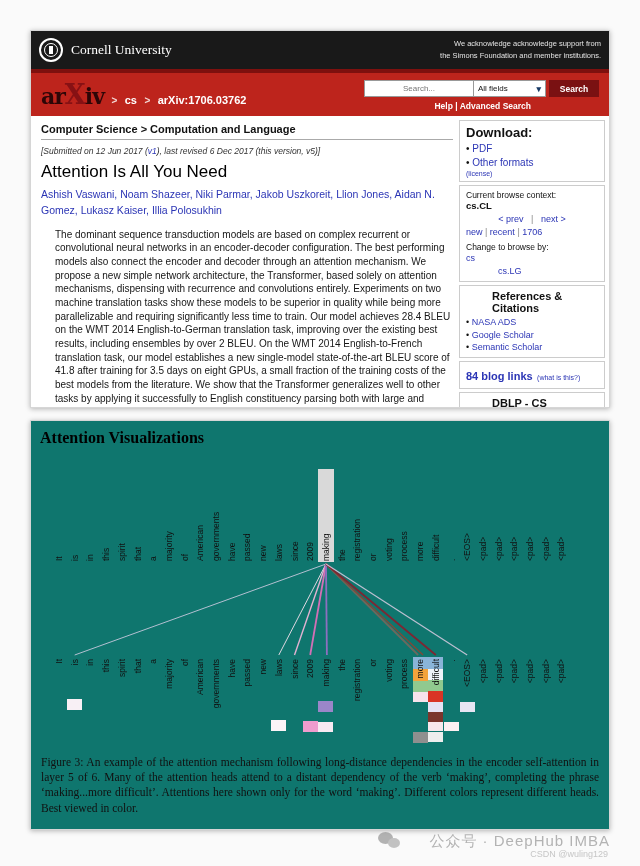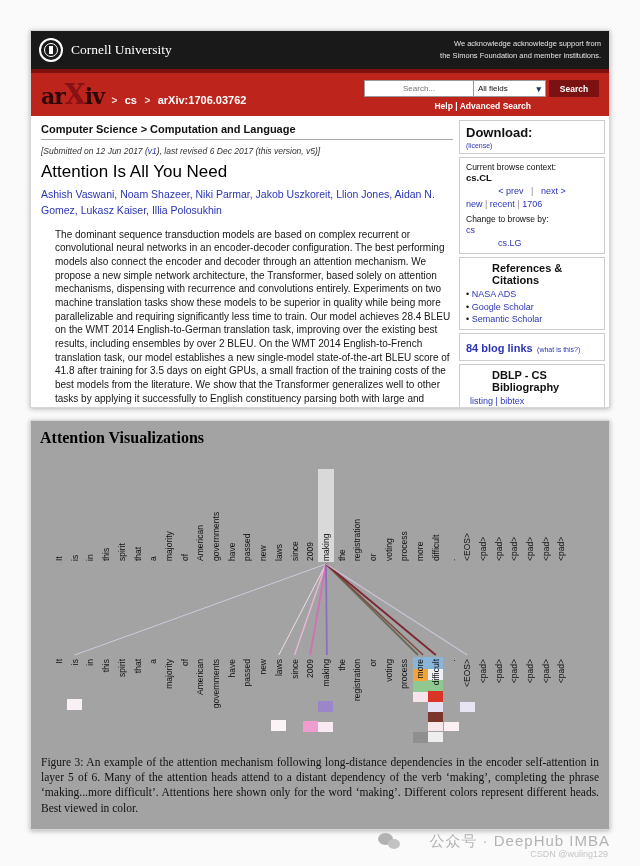--- a/index.html
+++ b/index.html
@@ -1,18 +1,18 @@
 <!DOCTYPE html>
 <html><head>
 <meta charset="utf-8">
 <style>
   * { margin:0; padding:0; box-sizing:border-box; }
   html,body { width:640px; height:866px; }
   body { position:relative; background:#fafafa; font-family:"Liberation Sans",sans-serif; overflow:hidden; }
-  .panel { position:absolute; background:#a3a3a3; border:1px solid #d6d6d6; box-shadow:0 1px 5px rgba(0,0,0,.28); }
+  .panel { position:absolute; background:#0f766e; border:1px solid #d6d6d6; box-shadow:0 1px 5px rgba(0,0,0,.28); }
   #panel-top { left:30px; top:30px; width:580px; height:378px; }
   #panel-fig { left:30px; top:420px; width:580px; height:410px; }
 
   
   .cornell-bar { height:38px; background:#191919; display:flex; align-items:center; padding:0 8px; }
   .seal { width:24px; height:24px; border:2px solid #fff; border-radius:50%; position:relative; flex:0 0 auto; }
   .seal::before { content:""; position:absolute; left:3px; top:3px; right:3px; bottom:3px; border:1px solid #fff; border-radius:50%; }
   .seal::after { content:""; position:absolute; left:8px; top:6px; width:4px; height:8px; background:#fff; }
   .cornell-name { color:#fff; font-family:"Liberation Serif",serif; font-size:13.5px; margin-left:8px; }
   .support { margin-left:auto; text-align:right; color:#e3e3e3; font-size:7.5px; line-height:1.55; }
@@ -65,21 +65,21 @@
   #attn-area { position:absolute; left:0; top:0; width:580px; height:410px; }
   .tok { position:absolute; white-space:nowrap; font-size:8.5px; line-height:10px; color:#111; transform-origin:0 0; }
   .tok.top { transform:rotate(-90deg); }
   .tok.bot { transform:rotate(-90deg) translateX(-100%); }
   .blk { position:absolute; }
   .hl-bar { position:absolute; background:#d9d9d9; }
   #attn-svg { position:absolute; left:0; top:0; }
   .fig-caption { position:absolute; left:10px; right:10px; top:334px; font-family:"Liberation Serif",serif; font-size:11.5px; line-height:1.32; color:#111; text-align:justify; }
 
   
-  .watermark { position:absolute; right:30px; top:832px; display:flex; align-items:flex-end;gap:21px; }
+  .watermark { position:absolute; right:30px; top:832px; display:flex; align-items:flex-start;gap:21px; }
   .wc-icon { position:relative; width:24px; height:18px; margin-right:6px; opacity:.65; }
   .wc-icon .b1 { position:absolute; left:0; top:0; width:15px; height:12px; background:#8d8d8d; border-radius:50%; }
   .wc-icon .b2 { position:absolute; left:10px; top:6px; width:12px; height:10px; background:#a5a5a5; border-radius:50%; }
   .wm-text { font-size:15px; color:#b3b3b3; letter-spacing:1px; }
   .wm-sub { position:absolute; right:32px; top:849px; font-size:9px; color:#c6c6c6; }
 </style>
 </head>
 <body>
 
 <div class="panel" id="panel-top">
@@ -117,20 +117,24 @@
       <div class="subject">Computer Science &gt; Computation and Language</div>
       <div class="meta">[Submitted on 12 Jun 2017 (<span class="link">v1</span>), last revised 6 Dec 2017 (this version, v5)]</div>
       <div class="paper-title">Attention Is All You Need</div>
       <div class="authors"><span class="link">Ashish Vaswani</span>, <span class="link">Noam Shazeer</span>, <span class="link">Niki Parmar</span>, <span class="link">Jakob Uszkoreit</span>, <span class="link">Llion Jones</span>, <span class="link">Aidan N. Gomez</span>, <span class="link">Lukasz Kaiser</span>, <span class="link">Illia Polosukhin</span></div>
       <div class="abstract">The dominant sequence transduction models are based on complex recurrent or convolutional neural networks in an encoder-decoder configuration. The best performing models also connect the encoder and decoder through an attention mechanism. We propose a new simple network architecture, the Transformer, based solely on attention mechanisms, dispensing with recurrence and convolutions entirely. Experiments on two machine translation tasks show these models to be superior in quality while being more parallelizable and requiring significantly less time to train. Our model achieves 28.4 BLEU on the WMT 2014 English-to-German translation task, improving over the existing best results, including ensembles by over 2 BLEU. On the WMT 2014 English-to-French translation task, our model establishes a new single-model state-of-the-art BLEU score of 41.8 after training for 3.5 days on eight GPUs, a small fraction of the training costs of the best models from the literature. We show that the Transformer generalizes well to other tasks by applying it successfully to English constituency parsing both with large and limited training data.</div>
     </div>
 
     <div class="sidebar">
       <div class="sbox">
         <div class="dl-title">Download:</div>
+        <ul class="blist">
+            <li><span class="link">PDF</span></li>
+            <li><span class="link">Other formats</span></li>
+          </ul>
         <div class="license"><span class="link">(license)</span></div>
       </div>
       <div class="sbox">
         <div class="sb-label">Current browse context:</div>
         <div class="sb-ctx">cs.CL</div>
         <div class="sb-links prevnext">
           <span class="link">&lt; prev</span>
           <span class="sep">&nbsp;&nbsp;|&nbsp;&nbsp;</span>
           <span class="link">next &gt;</span>
         </div>

